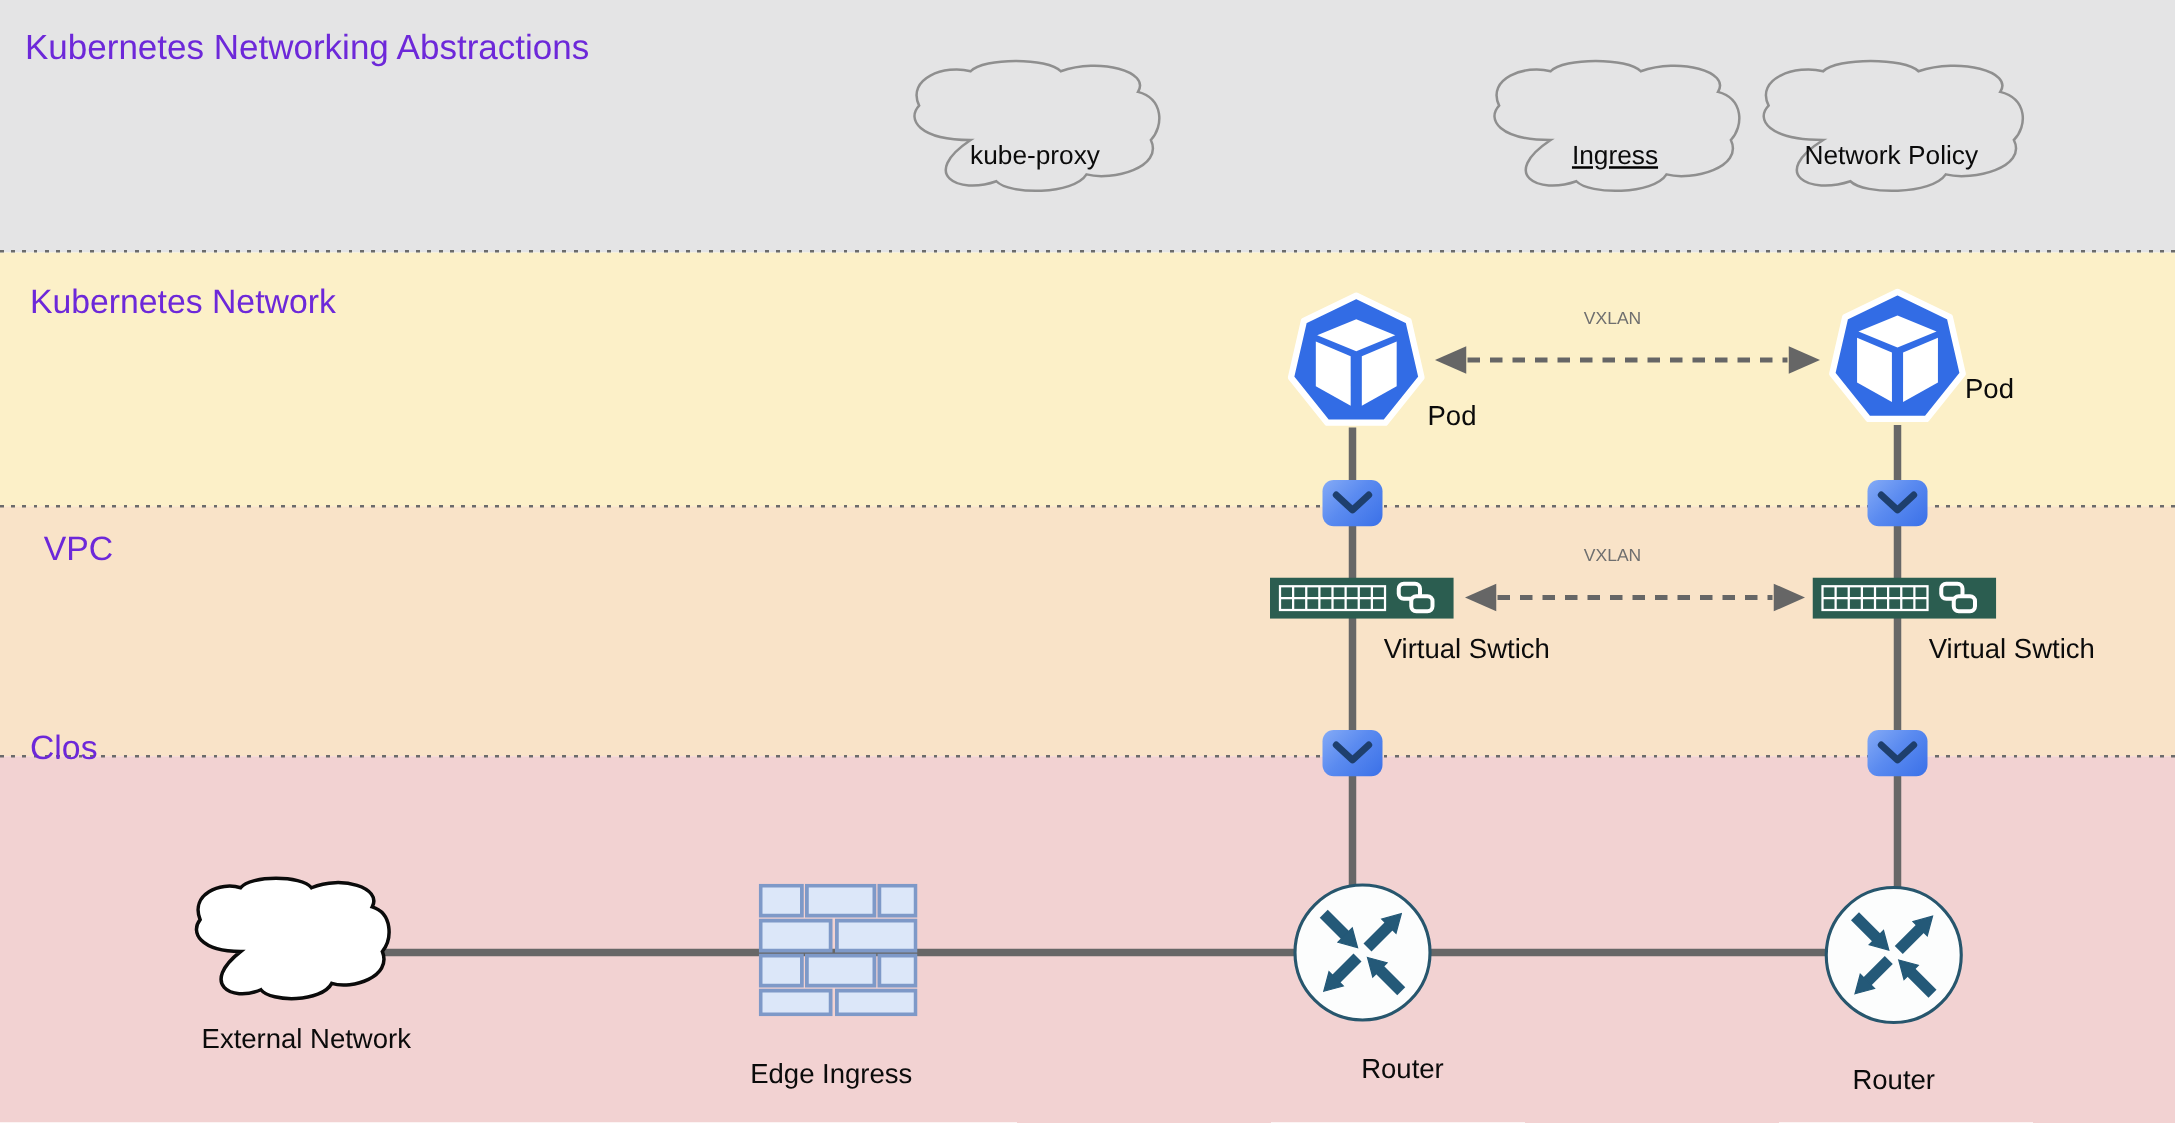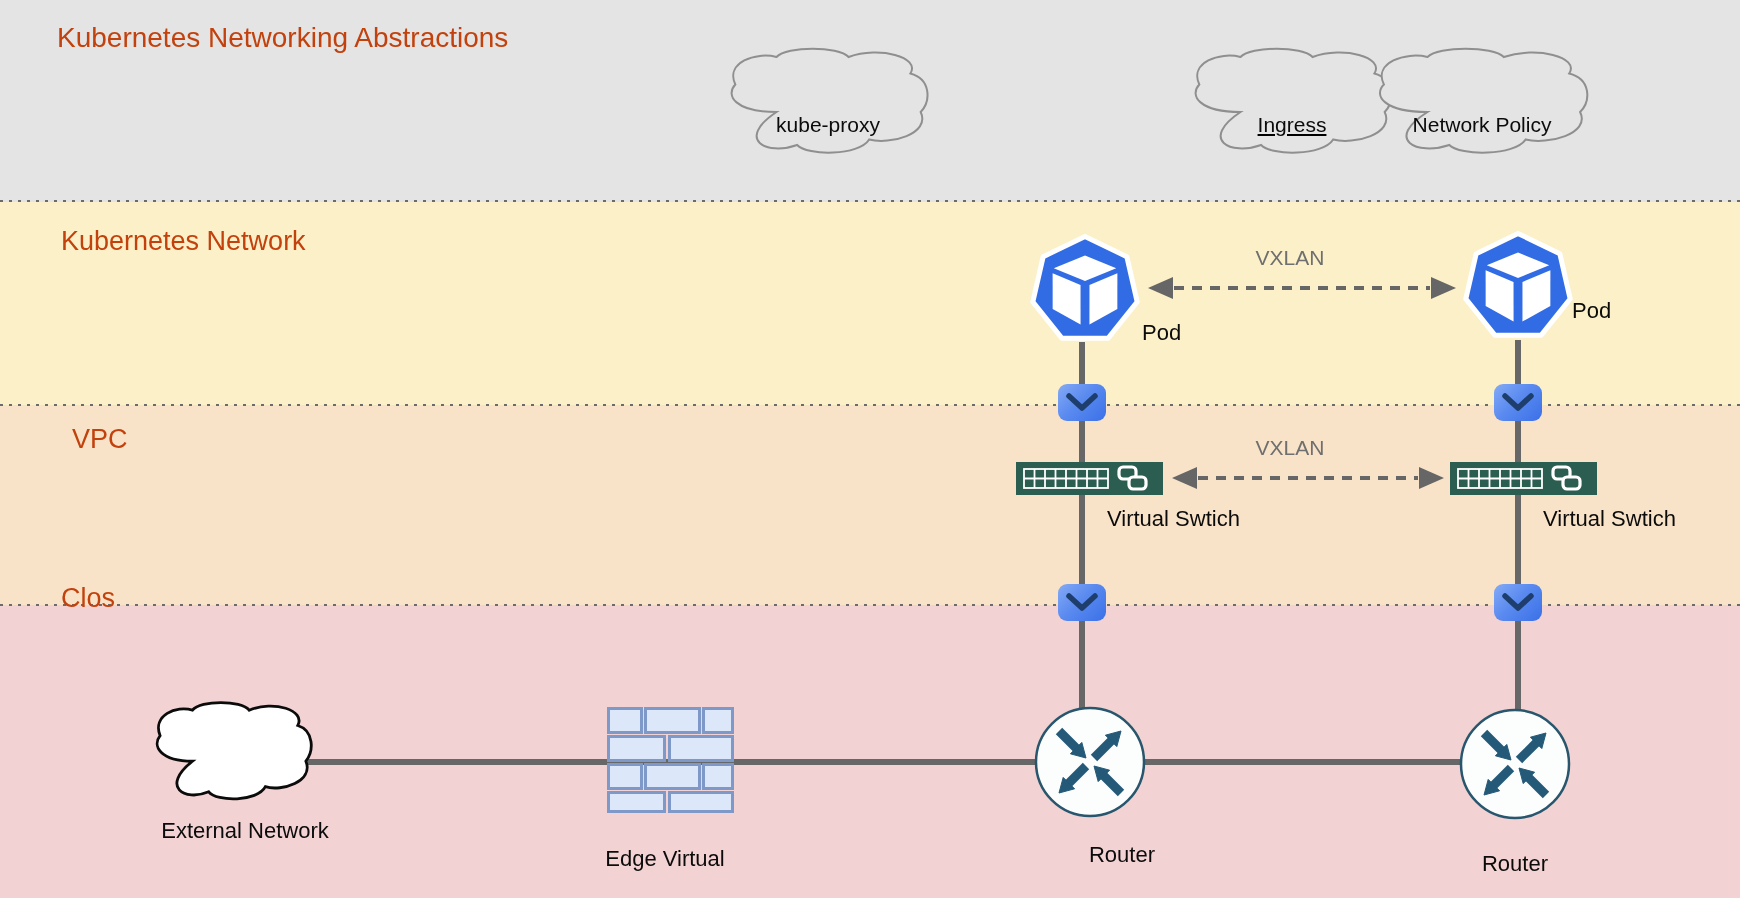--- a/index.html
+++ b/index.html
@@ -4,23 +4,23 @@
 <style>
   html,body{margin:0;padding:0;background:#fff;}
   #stage{
     position:relative;width:1740px;height:898px;overflow:hidden;
     font-family:"Liberation Sans",sans-serif;
   }
   .band{position:absolute;left:0;right:0;}
   .sep{position:absolute;left:0;right:0;height:2px;z-index:3;
        background-image:repeating-linear-gradient(90deg,#6b6b6b 0 3px,transparent 3px 9px);}
   .lbl{position:absolute;white-space:nowrap;z-index:6;}
-  .band-title{color:#c2410c;font-size:27px;margin-left:37px;}
+  .band-title{color:#6d28d9;font-size:27px;}
   .node-lbl{color:#0b0b0b;font-size:22px;}
-  .vxlan-lbl{color:#6f6f6f;font-size:21px;transform:translateX(-50%);}
+  .vxlan-lbl{color:#6f6f6f;font-size:14px;transform:translateX(-50%);}
   .center{transform:translateX(-50%);}
   .icon{position:absolute;z-index:5;}
   .line{position:absolute;background:#676767;z-index:2;}
   .cloud-box{position:absolute;z-index:5;display:flex;align-items:center;justify-content:center;}
   .cloud-box svg{position:absolute;inset:0;width:100%;height:100%;}
   .cloud-box .cloud-lbl{position:relative;z-index:1;font-size:21px;color:#0b0b0b;margin-top:48px;}
   .nic{position:absolute;width:48px;height:37px;z-index:5;border-radius:9px;
        background:linear-gradient(135deg,#85abf6 0%,#5b8bf0 45%,#3a70e8 100%);}
   .nic svg{position:absolute;inset:0;}
   .arrow{position:absolute;z-index:4;}
@@ -67,21 +67,21 @@
         <path d="M25,36 C5,36 0,27 5,21 C0,9 15,3 25,6 C30,0 55,0 60,6 C75,0 95,6 90,15 C100,18 100,30 95,36 C100,48 80,54 70,51 C65,60 40,60 35,54 C20,60 5,51 25,36 Z" fill="#e4e4e5" stroke="#8f8f8f" stroke-width="2" vector-effect="non-scaling-stroke"></path>
       </svg>
     <span class="cloud-lbl">kube-proxy</span>
   </div>
   <div class="cloud-box" style="left:1189px;top:46px;width:206px;height:110px;text-decoration:underline;">
     <svg viewBox="0 0 100 60" preserveAspectRatio="none">
         <path d="M25,36 C5,36 0,27 5,21 C0,9 15,3 25,6 C30,0 55,0 60,6 C75,0 95,6 90,15 C100,18 100,30 95,36 C100,48 80,54 70,51 C65,60 40,60 35,54 C20,60 5,51 25,36 Z" fill="#e4e4e5" stroke="#8f8f8f" stroke-width="2" vector-effect="non-scaling-stroke"></path>
       </svg>
     <span class="cloud-lbl">Ingress</span>
   </div>
-  <div class="cloud-box" style="left:1373px;top:46px;width:218px;height:110px;text-align:center;">
+  <div class="cloud-box" style="left:1404px;top:46px;width:218px;height:110px;text-align:center;">
     <svg viewBox="0 0 100 60" preserveAspectRatio="none">
         <path d="M25,36 C5,36 0,27 5,21 C0,9 15,3 25,6 C30,0 55,0 60,6 C75,0 95,6 90,15 C100,18 100,30 95,36 C100,48 80,54 70,51 C65,60 40,60 35,54 C20,60 5,51 25,36 Z" fill="#e4e4e5" stroke="#8f8f8f" stroke-width="2" vector-effect="non-scaling-stroke"></path>
       </svg>
     <span class="cloud-lbl">Network Policy</span>
   </div>
 
   <svg class="icon" style="left:1029px;top:232px;" width="112" height="116" viewBox="0 0 100 104">
     <path d="M50,4 L87.5,22.1 L96.8,62.7 L70.8,95.2 L29.2,95.2 L3.2,62.7 L12.5,22.1 Z" fill="#326ce5" stroke="#fff" stroke-width="4.5" stroke-linejoin="round"></path>
     <polygon points="50,21 78,32.5 50,44 22,32.5" fill="#fff"></polygon>
     <polygon points="21,37 46,47.5 46,83 21,69" fill="#fff"></polygon>
@@ -202,15 +202,15 @@
         <rect x="96.5" y="1.5" width="29" height="24"></rect>
       <rect x="1.5" y="29.5" width="56" height="24"></rect>
         <rect x="62.5" y="29.5" width="63" height="24"></rect>
       <rect x="1.5" y="57.5" width="33" height="24"></rect>
         <rect x="38.5" y="57.5" width="54" height="24"></rect>
         <rect x="96.5" y="57.5" width="29" height="24"></rect>
       <rect x="1.5" y="85.5" width="56" height="19"></rect>
         <rect x="62.5" y="85.5" width="63" height="19"></rect>
     </g>
   </svg>
-  <div class="lbl node-lbl center" style="left:665px;top:846px;">Edge Virtual</div>
+  <div class="lbl node-lbl center" style="left:665px;top:846px;">Edge Ingress</div>
 
 </div>
 
 </body></html>

